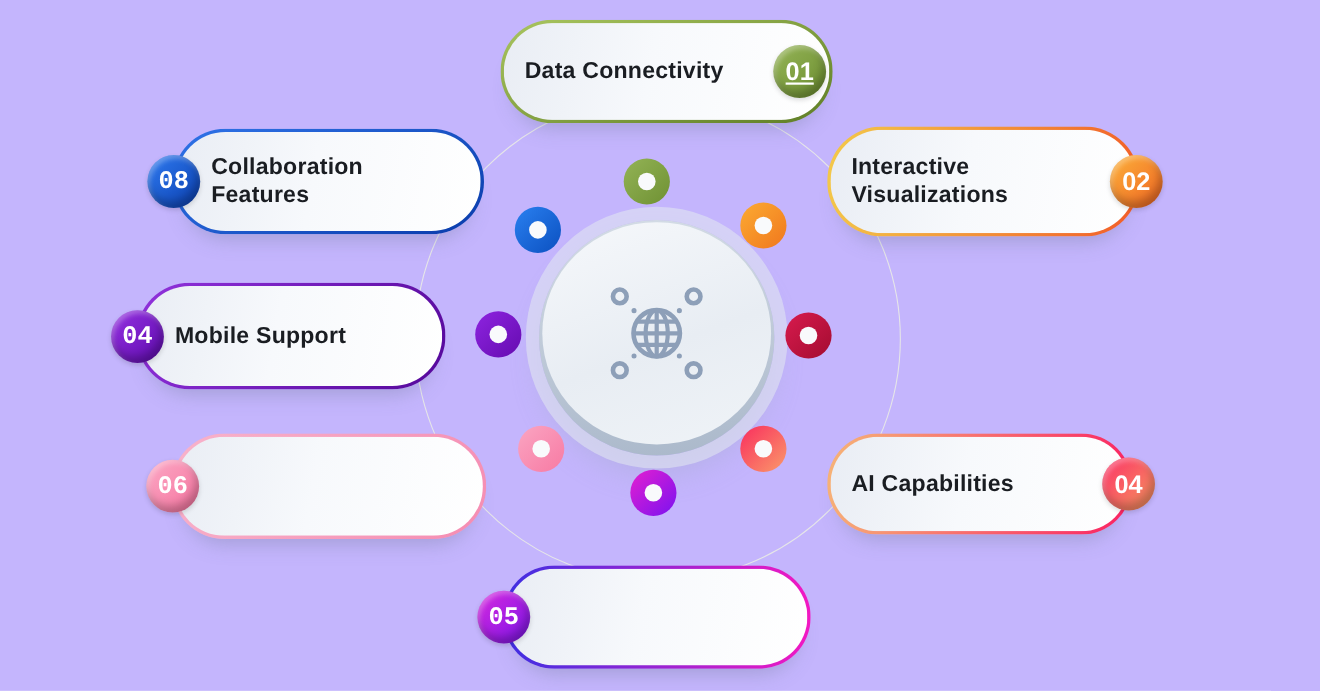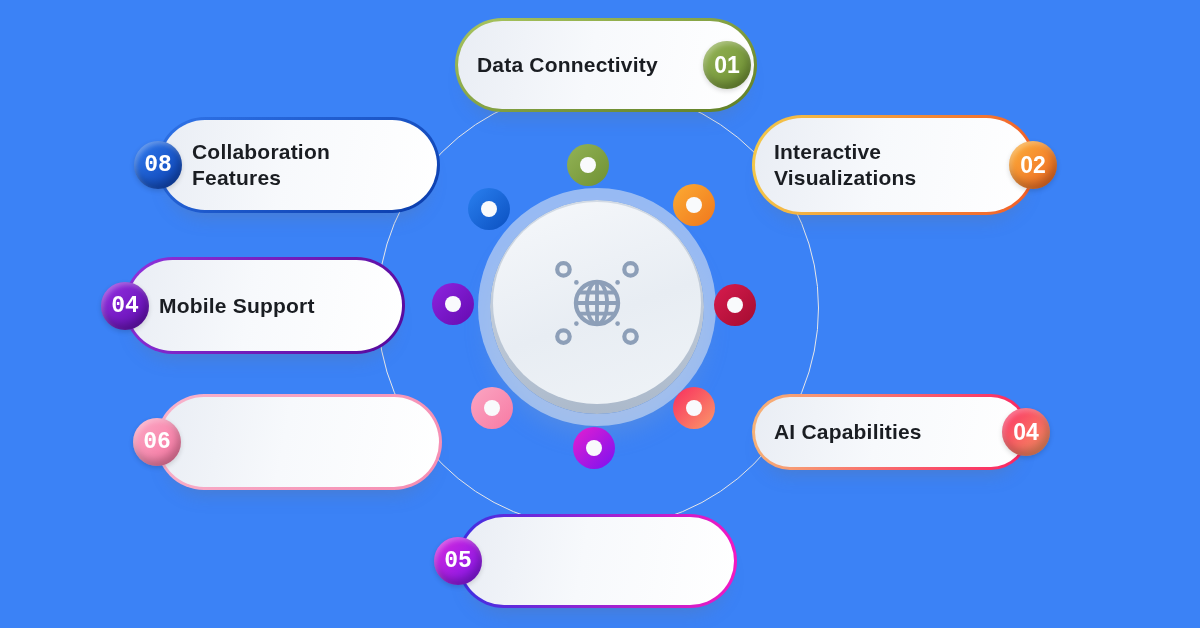--- a/index.html
+++ b/index.html
@@ -1,20 +1,20 @@
 <!DOCTYPE html>
 <html><head>
 <meta charset="utf-8">
 <style>
   html,body{margin:0;padding:0;}
   body{
     width:1200px;height:628px;background:#ffffff;overflow:hidden;
     font-family:"Liberation Sans","DejaVu Sans",sans-serif;
   }
-  .stage{position:relative;width:1200px;height:628px;background:#3b82f6;}
+  .stage{position:relative;width:1200px;height:628px;background:#c4b5fd;}
 
   
   .ring{
     position:absolute;left:377px;top:87px;width:440px;height:440px;
     border:1.6px solid #e6e6e8;border-radius:50%;
   }
 
   
   .center{
     position:absolute;left:490px;top:200px;width:214px;height:214px;border-radius:50%;
@@ -59,26 +59,26 @@
   .badge{
     position:absolute;top:50%;transform:translateY(-50%);
     width:48px;height:48px;border-radius:50%;
     background:linear-gradient(135deg,var(--g1),var(--g2));
     color:#ffffff;font-weight:700;font-size:23px;
     display:flex;align-items:center;justify-content:center;
     box-shadow:inset -3px -6px 8px rgba(0,0,0,0.25), inset 2px 3px 5px rgba(255,255,255,0.30), 0 2px 5px rgba(0,0,0,0.15);
   }
   .side-right .badge{right:-24px;}
   .side-left .badge{left:-26px;font-family:Liberation Mono, monospace;}
-  .p1 .badge{right:3px;}
+  .p1 .badge{right:3px;text-decoration:underline;}
 
   .p1{left:455px;top:18px;width:302px;height:94px;--ang:160deg;}
   .p2{left:752px;top:115px;width:284px;height:100px;--ang:100deg;}
   .p3{left:795px;top:256px;width:275px;height:98px;--ang:100deg;}
-  .p4{left:752px;top:394px;width:277px;height:76px;--ang:100deg;}
+  .p4{left:752px;top:394px;width:277px;height:92px;--ang:100deg;}
   .p5{left:457px;top:514px;width:280px;height:94px;--ang:90deg;}
   .p6{left:156px;top:394px;width:286px;height:96px;--ang:120deg;}
   .p7{left:124px;top:257px;width:281px;height:97px;--ang:120deg;}
   .p8{left:157px;top:117px;width:283px;height:96px;--ang:150deg;}
 
   .p2 .label{max-width:186px;}
   .p5 .label{max-width:172px;}
   .p8 .label{max-width:178px;}
 </style>
 </head>

